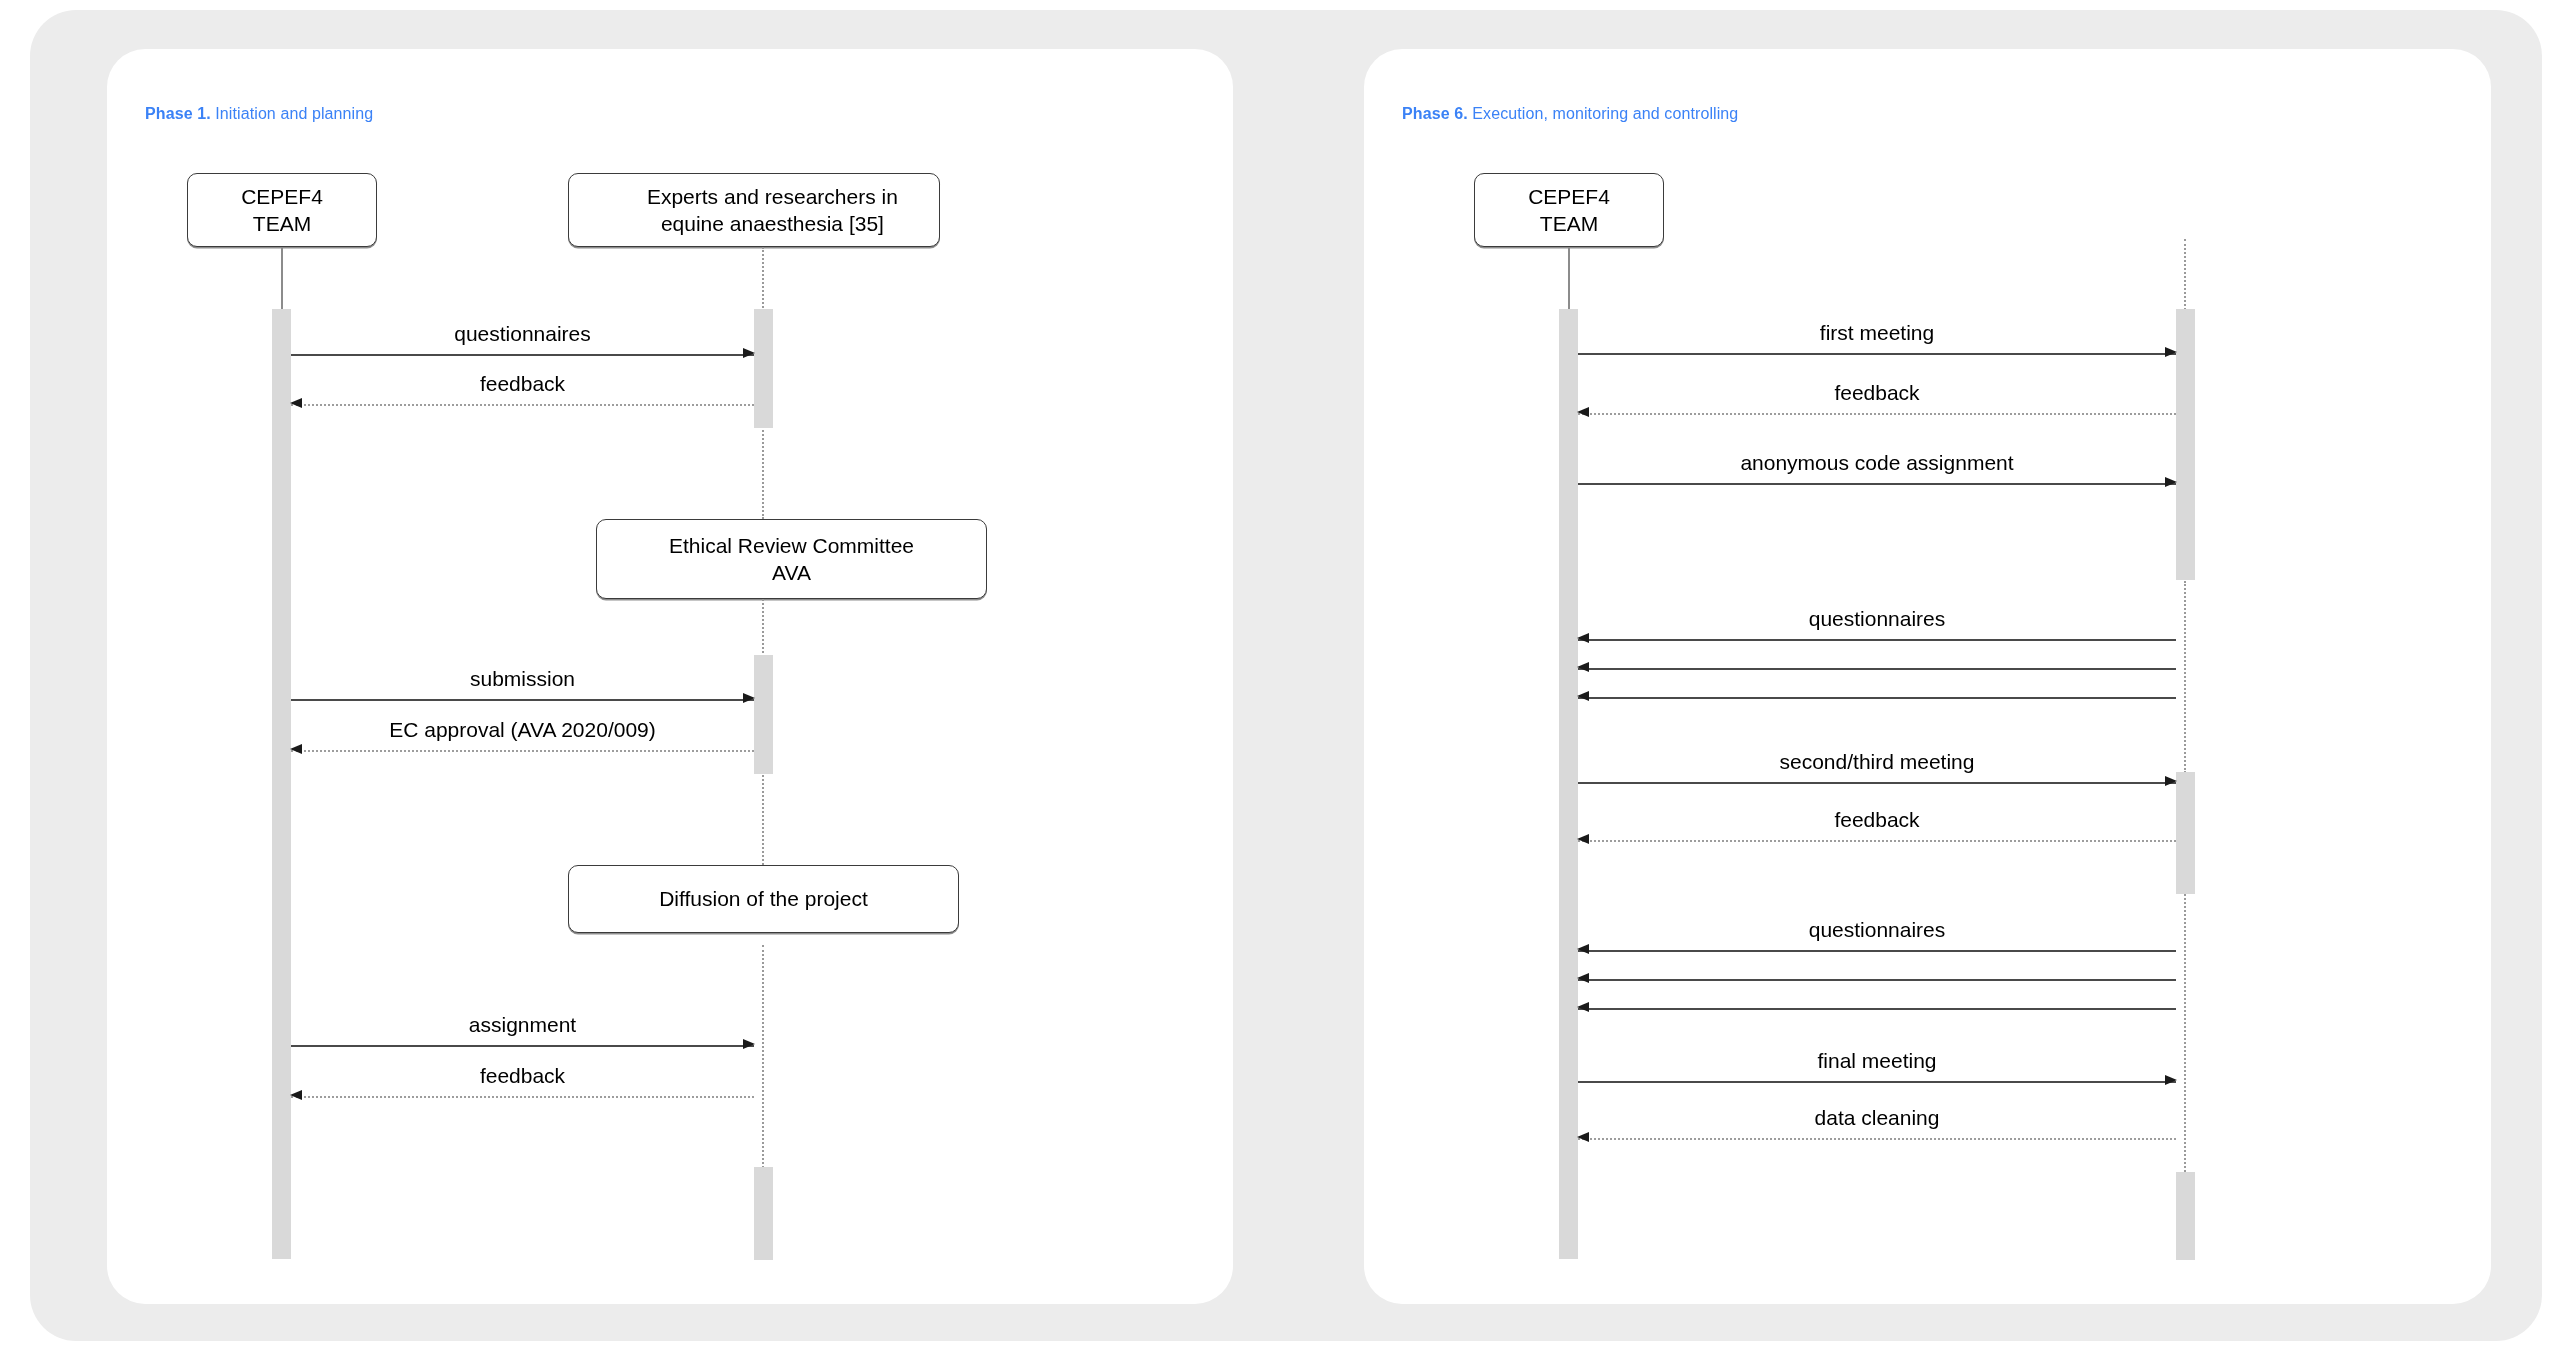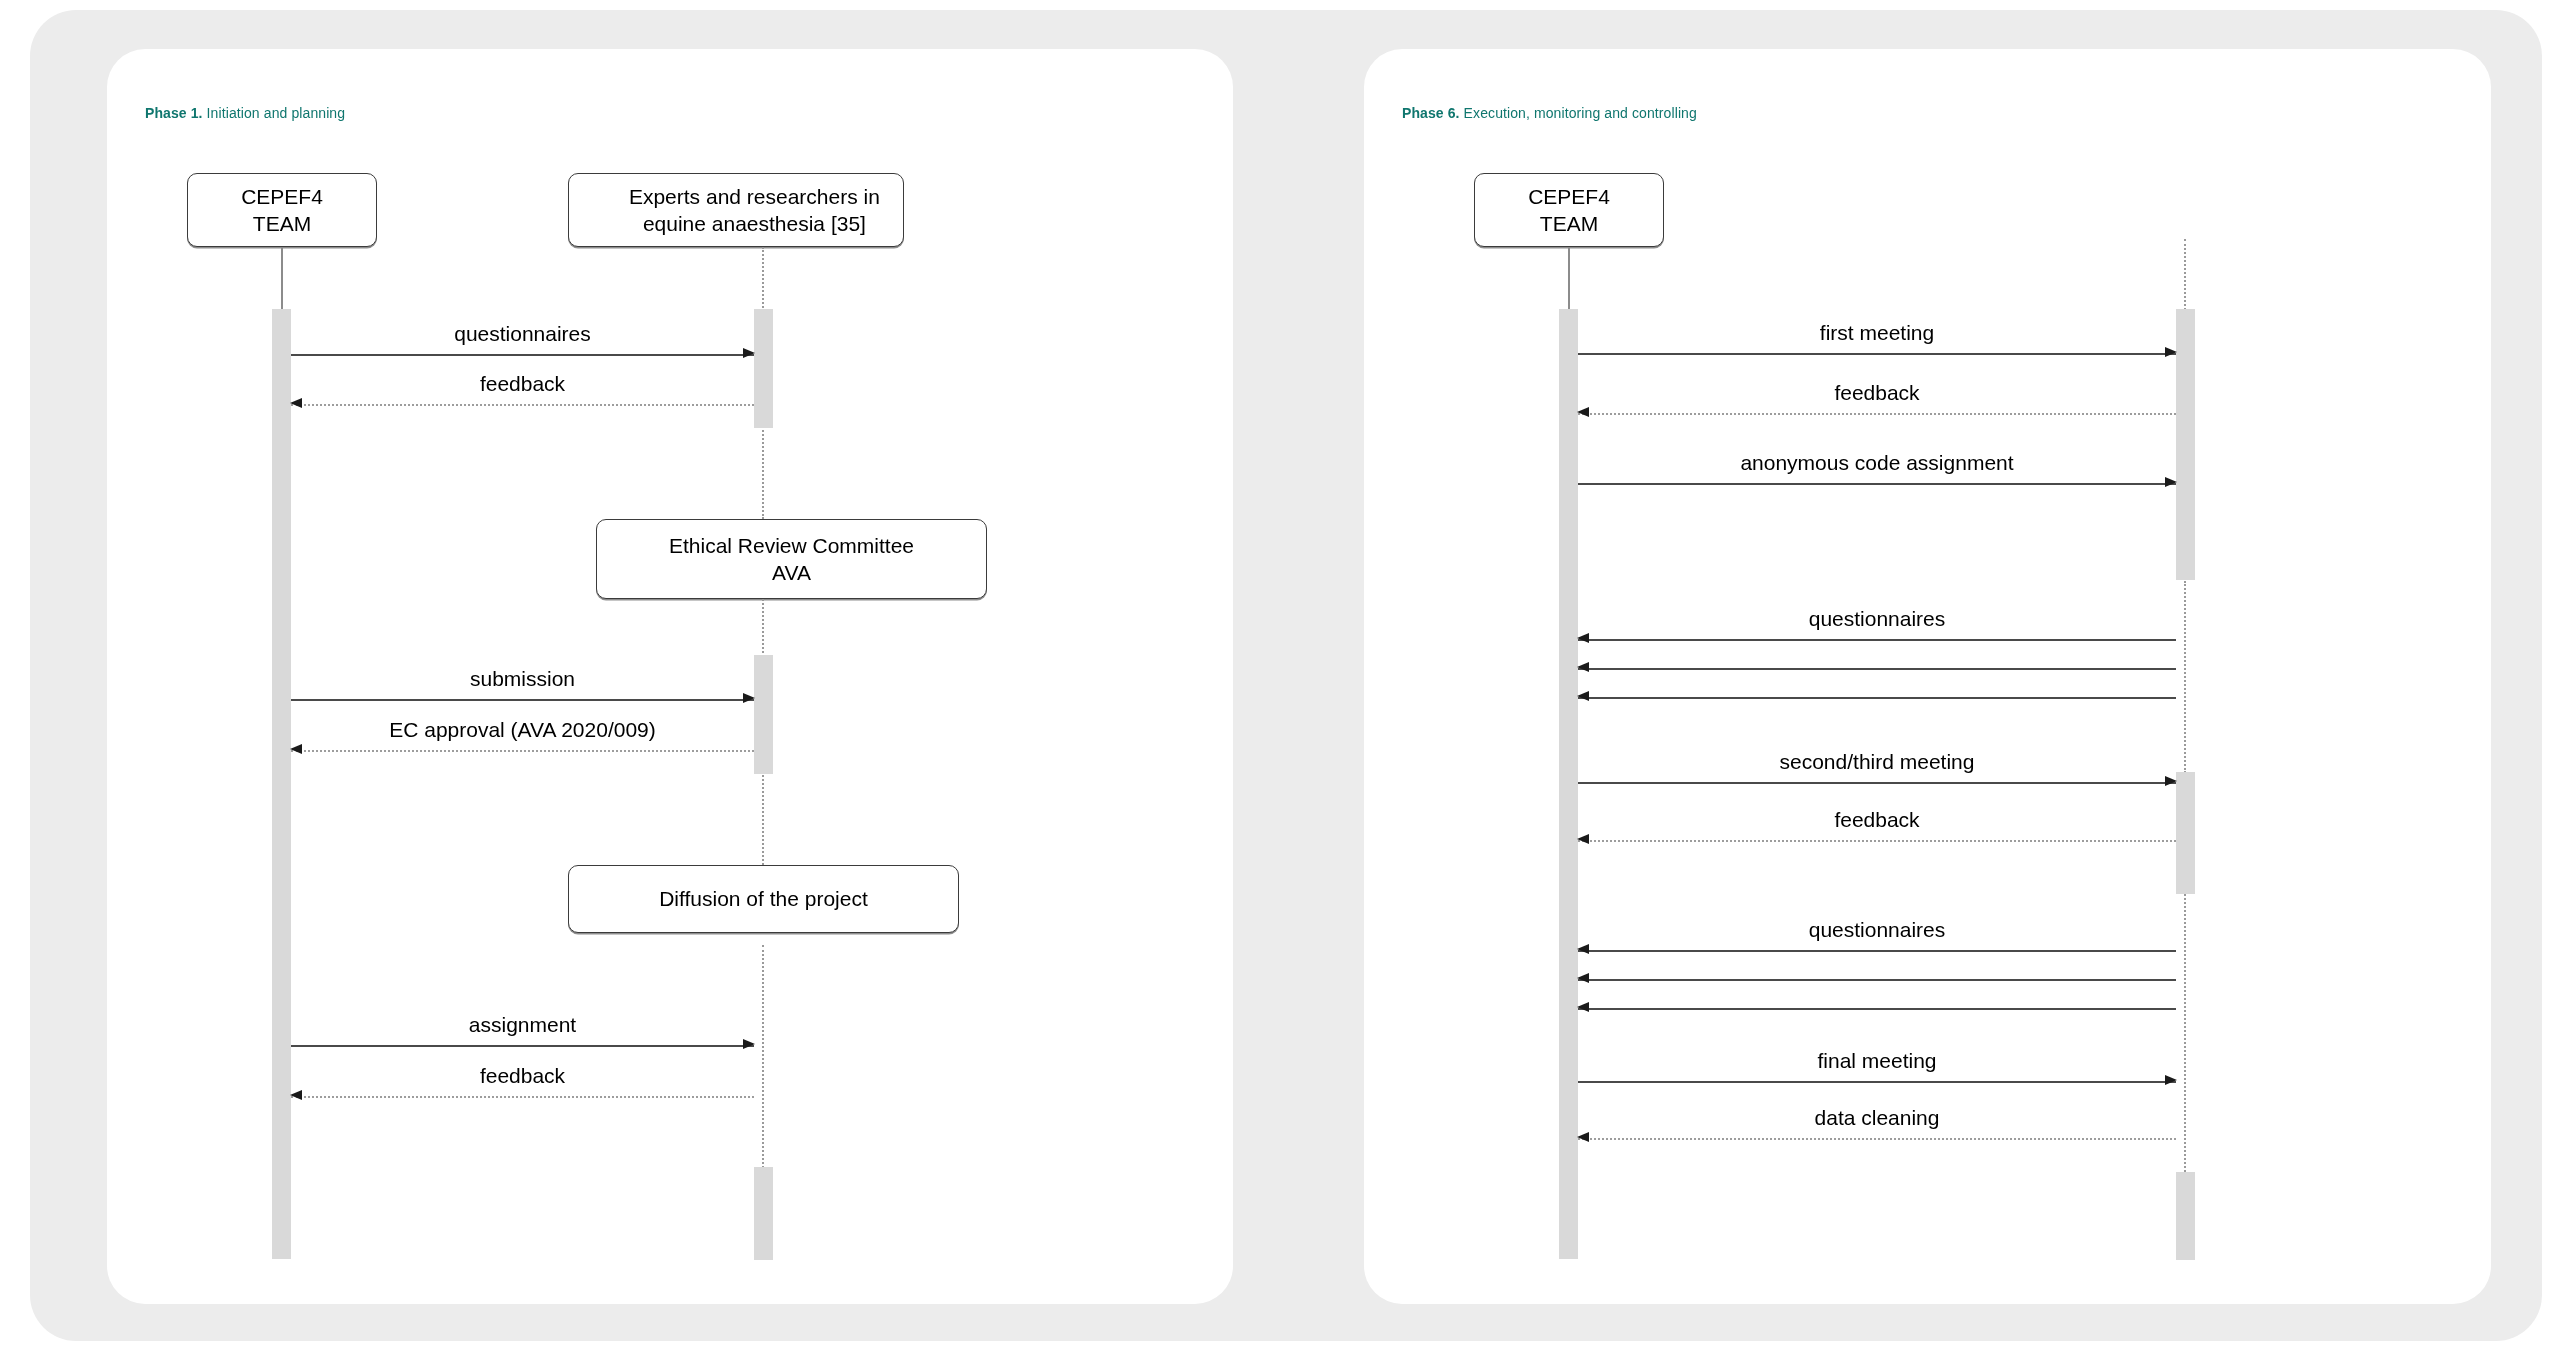--- a/index.html
+++ b/index.html
@@ -35,22 +35,22 @@
     border-radius: 38px;
     overflow: hidden;
   }
   #phase-panel-1 { left: 107px;  top: 49px; width: 1126px; height: 1255px; }
   #phase-panel-2 { left: 1364px; top: 49px; width: 1127px; height: 1255px; }
 
   .phase-title {
     position: absolute;
     left: 38px;
     top: 56px;
-    font-size: 14px;
-    color: #0f766e;
+    font-size: 16px;
+    color: #3b82f6;
     white-space: nowrap;
     letter-spacing: 0.1px;
   }
   .phase-title .ph-strong { font-weight: bold; }
   .phase-title .ph-rest   { font-weight: normal; }
 
   
   .actor-box {
     position: absolute;
     box-sizing: border-box;
@@ -139,21 +139,21 @@
       <span class="ph-strong">Phase 1.</span><span class="ph-rest"> Initiation and planning</span>
     </div>
 
     <div class="actor-box" style="left:80px; top:124px; width:190px; height:74px;">
       <div>
         <div>CEPEF4</div>
         <div>TEAM</div>
       </div>
     </div>
 
-    <div class="actor-box" style="left:461px; top:124px; width:336px; height:74px;padding-left:44px;">
+    <div class="actor-box" style="left:461px; top:124px; width:372px; height:74px;padding-left:44px;">
       <div>
         <div>Experts and researchers in</div>
         <div>equine anaesthesia [35]</div>
       </div>
     </div>
 
     <div class="actor-box" style="left:461px; top:470px; width:391px; height:80px;margin-left:28px;">
       <div>
         <div>Ethical Review Committee</div>
         <div>AVA</div>

